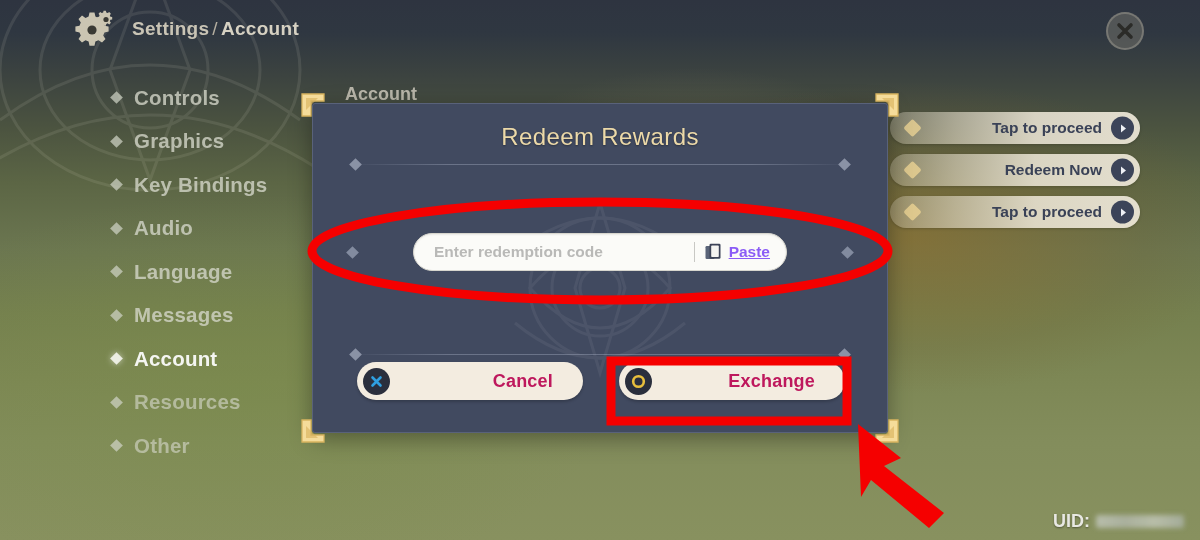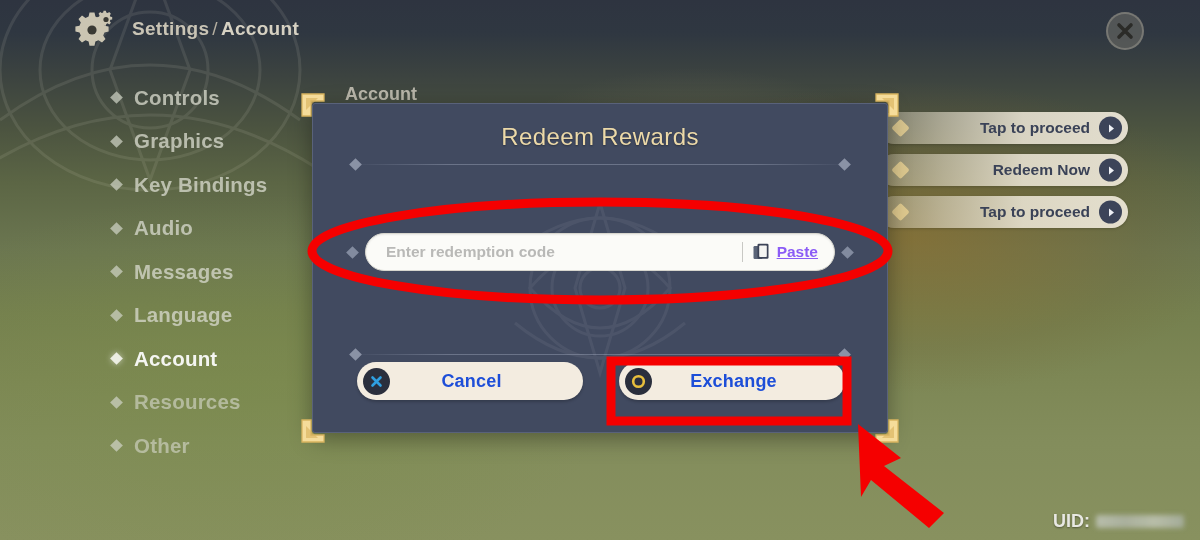--- a/index.html
+++ b/index.html
@@ -99,21 +99,21 @@
   .side-item.active .side-label { color: #ffffff; opacity: 0.92; }
   .side-item.active .side-diamond {
     background: #f2f3ea; opacity: 0.95;
     box-shadow: 0 0 6px rgba(255,255,255,0.6);
   }
   .side-item.dim .side-label { opacity: 0.62; }
 
   
   #right-stack {
     position: absolute;
-    right: 72px; top: 112px;
+    right: 60px; top: 112px;
     width: 250px;
     z-index: 3;
   }
   .rs-btn {
     position: relative;
     height: 32px;
     margin-bottom: 10px;
     border-radius: 17px;
     background: linear-gradient(to right,
         rgba(226,219,201,0.30) 0%,
@@ -229,21 +229,21 @@
   }
   #divider-top    { top: 53px; }
   #divider-bottom { top: 243px; }
 
   
   #input-row {
     position: absolute;
     left: 345px; top: 232px;
     width: 510px; height: 40px;
     z-index: 11;
-    display: flex; align-items: center;
+    display: flex; align-items: center; gap: 48px;
   }
   .input-gem {
     width: 15px; height: 15px;
     position: relative; flex: none;
   }
   .input-gem::before {
     content: "";
     position: absolute; left: 3px; top: 3px;
     width: 9px; height: 9px;
     background: rgba(196,204,222,0.5);
@@ -304,24 +304,24 @@
   .act-icon {
     width: 27px; height: 27px;
     border-radius: 50%;
     margin-left: 6px;
     flex: none;
     display: flex; align-items: center; justify-content: center;
     background: #2a2f3d;
   }
   .act-label {
     flex: 1;
-    text-align: center;
+    text-align: right;
     font-size: 18px;
     font-weight: bold;
-    color: #1d4ed8;
+    color: #be185d;
     margin-right: 30px;
     letter-spacing: 0.2px;
   }
 
   
   #annotations {
     position: absolute; inset: 0;
     z-index: 30;
     pointer-events: none;
   }
@@ -397,25 +397,25 @@
   <div class="side-item">
     <span class="side-diamond"></span>
     <span class="side-label">Key Bindings</span>
   </div>
   <div class="side-item">
     <span class="side-diamond"></span>
     <span class="side-label">Audio</span>
   </div>
   <div class="side-item">
     <span class="side-diamond"></span>
+    <span class="side-label">Language</span>
+  </div>
+  <div class="side-item">
+    <span class="side-diamond"></span>
     <span class="side-label">Messages</span>
-  </div>
-  <div class="side-item">
-    <span class="side-diamond"></span>
-    <span class="side-label">Language</span>
   </div>
   <div class="side-item active">
     <span class="side-diamond"></span>
     <span class="side-label">Account</span>
   </div>
   <div class="side-item dim">
     <span class="side-diamond"></span>
     <span class="side-label">Resources</span>
   </div>
   <div class="side-item dim">

